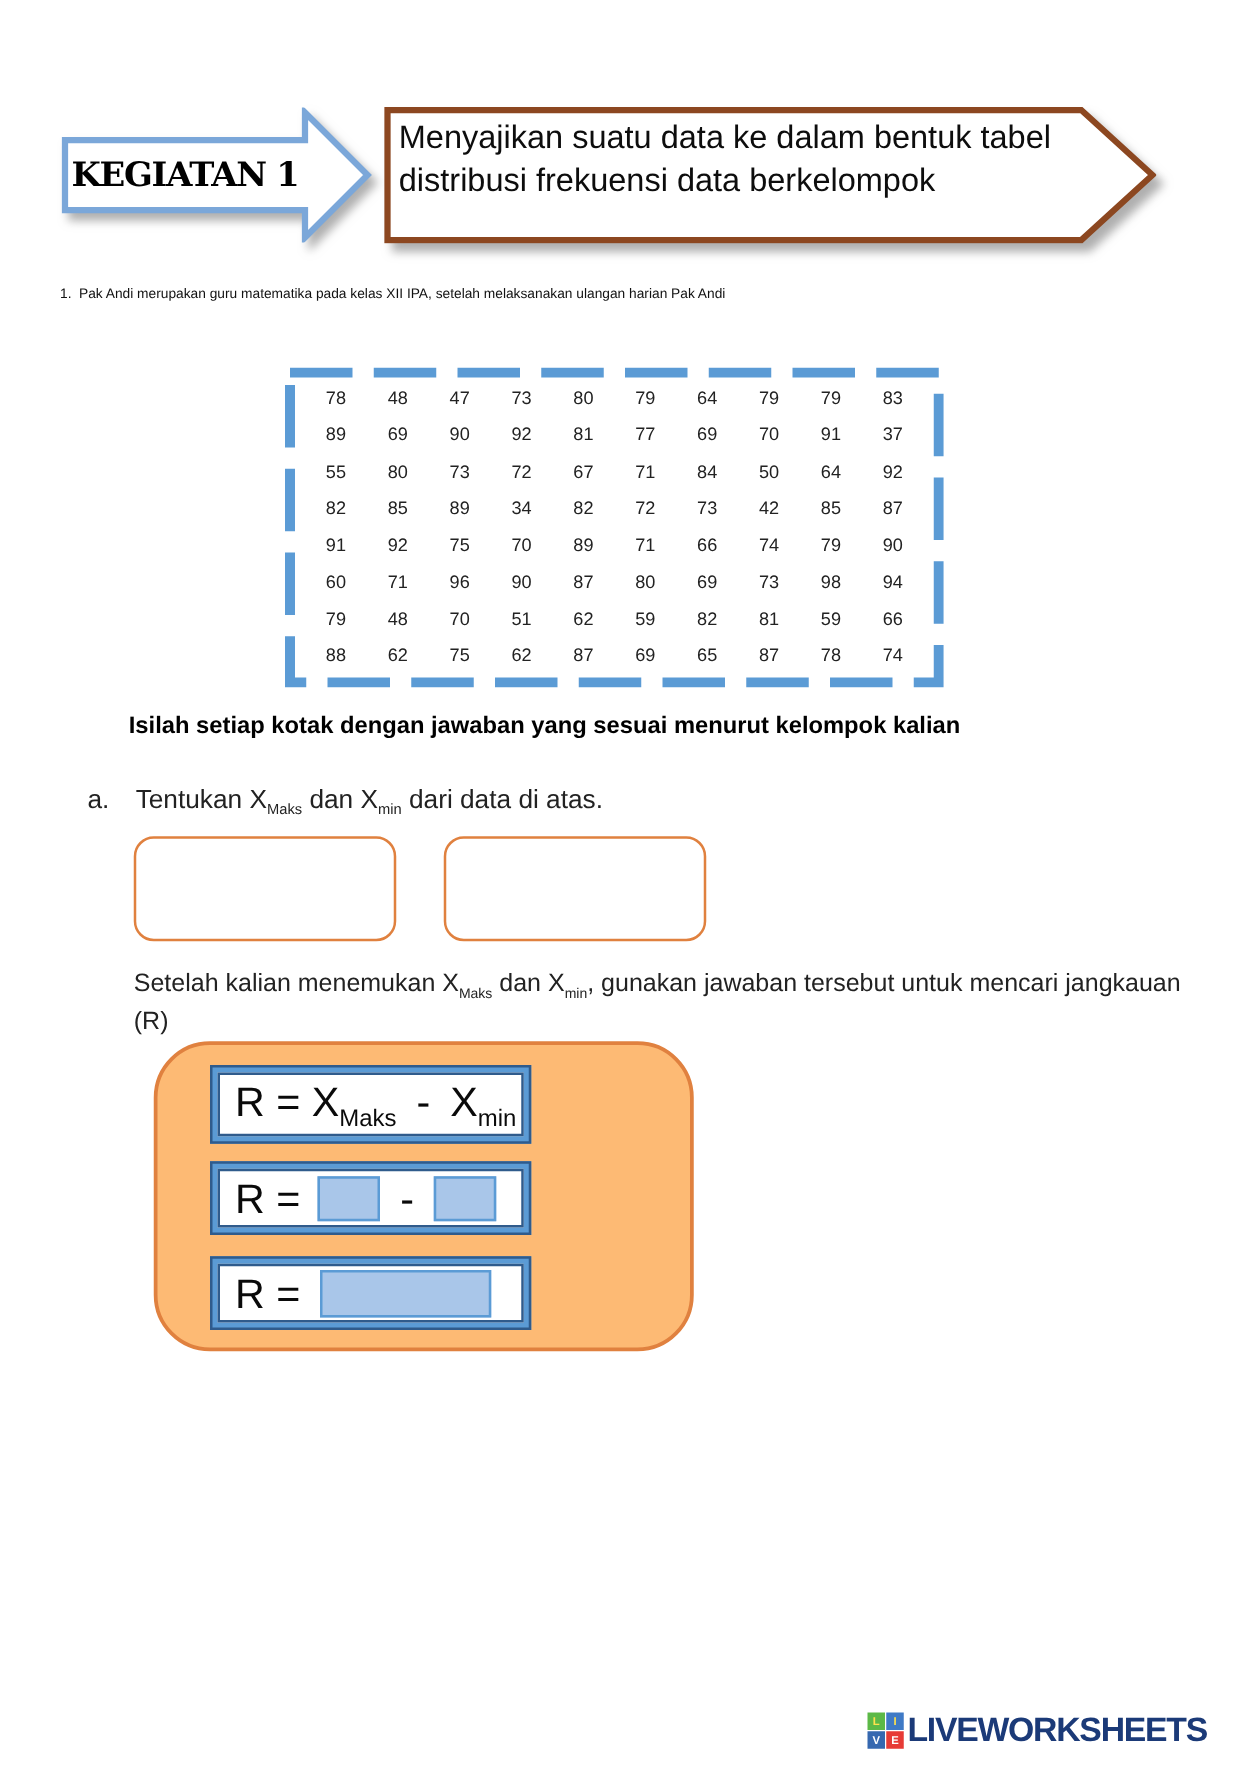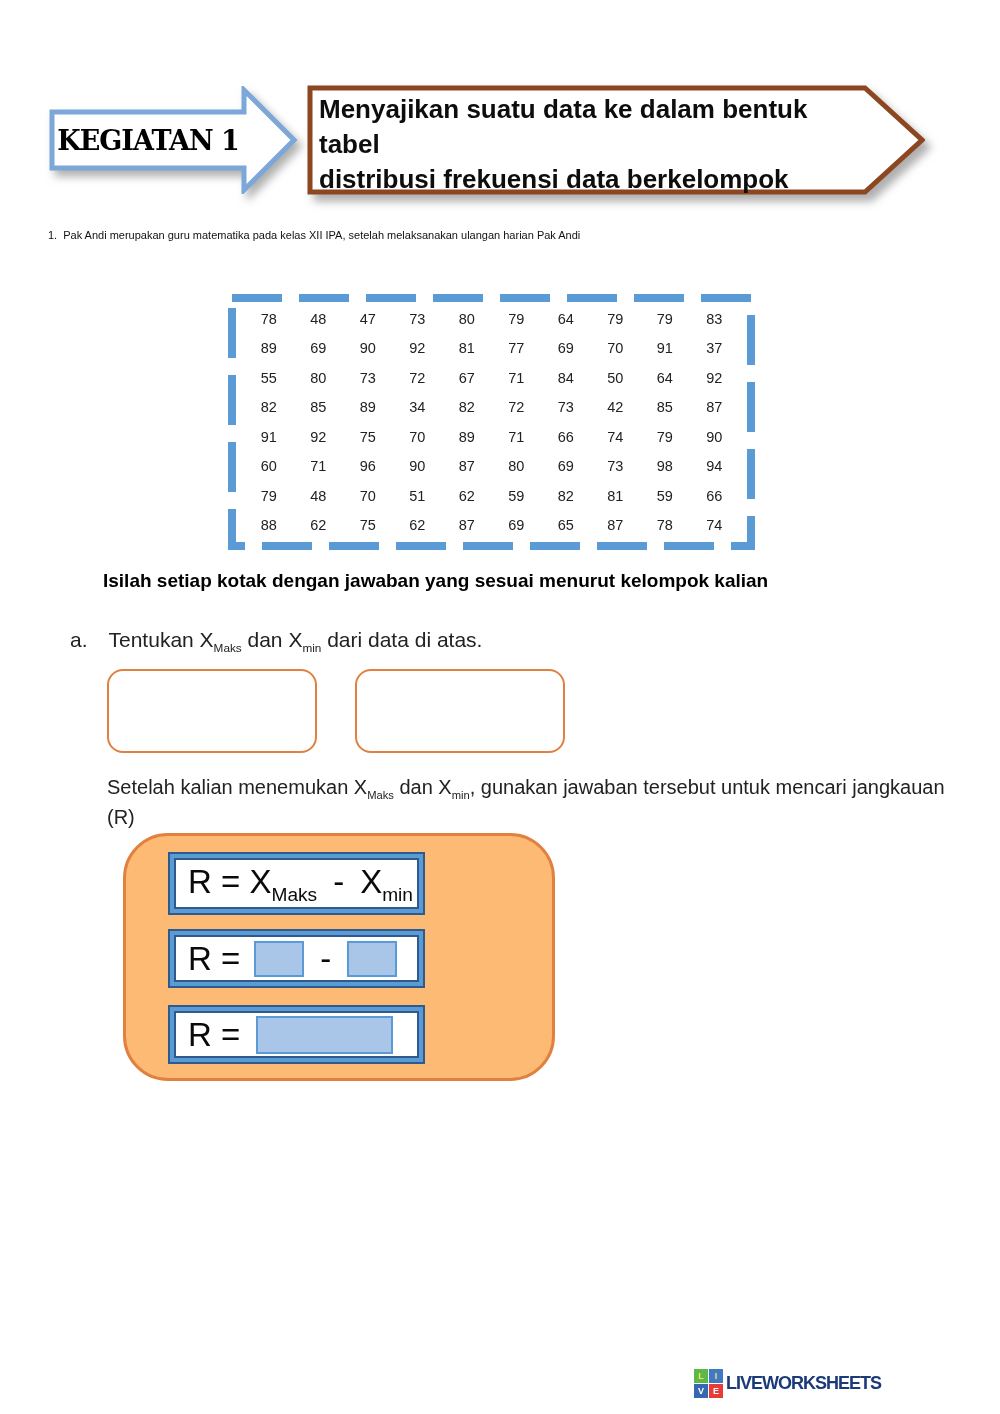--- a/index.html
+++ b/index.html
@@ -16,21 +16,21 @@
   .arrow-blue-label {
     position:absolute; left:4px; top:26px; width:192px; height:56px;
     display:flex; align-items:center; justify-content:center;
     font-family:"DejaVu Serif", serif; font-weight:bold; font-size:27px;
     letter-spacing:-1px; color:#000;
   }
   .arrow-brown { position:absolute; left:307px; top:85px; width:618px; height:110px; }
   .arrow-brown svg { filter:drop-shadow(6px 7px 4px rgba(110,110,110,0.55)); }
   .title-text {
     position:absolute; left:12px; top:7px; width:545px;
-    font-weight:bold; font-size:26px; line-height:35px; color:#0d0d0d;
+    font-weight:normal; font-size:26px; line-height:35px; color:#0d0d0d;
   }
 
   
   .problem { position:absolute; left:48px; top:222px; font-size:11px; line-height:27px; color:#111; }
   .problem-num { margin-right:6px; }
   .problem-line2 { margin-left:27px; }
 
   
   .data-grid { position:absolute; left:228px; top:294px; width:527px; height:256px; }
   .data-grid svg { position:absolute; left:0; top:0; }
@@ -74,21 +74,21 @@
   .fill-input { background:#a9c6e9; border:2px solid #5b9bd5; }
   .in-sm { width:50px; height:36px; margin-left:14px; }
   .in-sm2 { width:50px; height:36px; }
   .in-lg { width:137px; height:38px; margin-left:16px; }
 
   
   .logo { position:absolute; left:694px; top:1369px; display:flex; align-items:center; }
   .logo-grid { width:29px; height:29px; display:grid; grid-template-columns:1fr 1fr; grid-template-rows:1fr 1fr; gap:1px; }
   .logo-sq { display:flex; align-items:center; justify-content:center; font-size:9px; font-weight:bold; color:#fff; }
   .logo-sq.yl { color:#ffe14d; }
-  .logo-text { font-size:18px; font-weight:bold; color:#1b3a78; letter-spacing:-1px; margin-left:3px; }
+  .logo-text { font-size:27px; font-weight:bold; color:#1b3a78; letter-spacing:-1px; margin-left:3px; }
 </style>
 </head>
 <body>
 
 <div class="arrow-blue">
   <svg width="250" height="108" viewBox="0 0 250 108">
     <polygon points="4,26 196,26 196,4 246,54 196,104 196,82 4,82" fill="#ffffff" stroke="#7ba7d9" stroke-width="5" stroke-linejoin="miter"></polygon>
   </svg>
   <div class="arrow-blue-label">KEGIATAN 1</div>
 </div>

